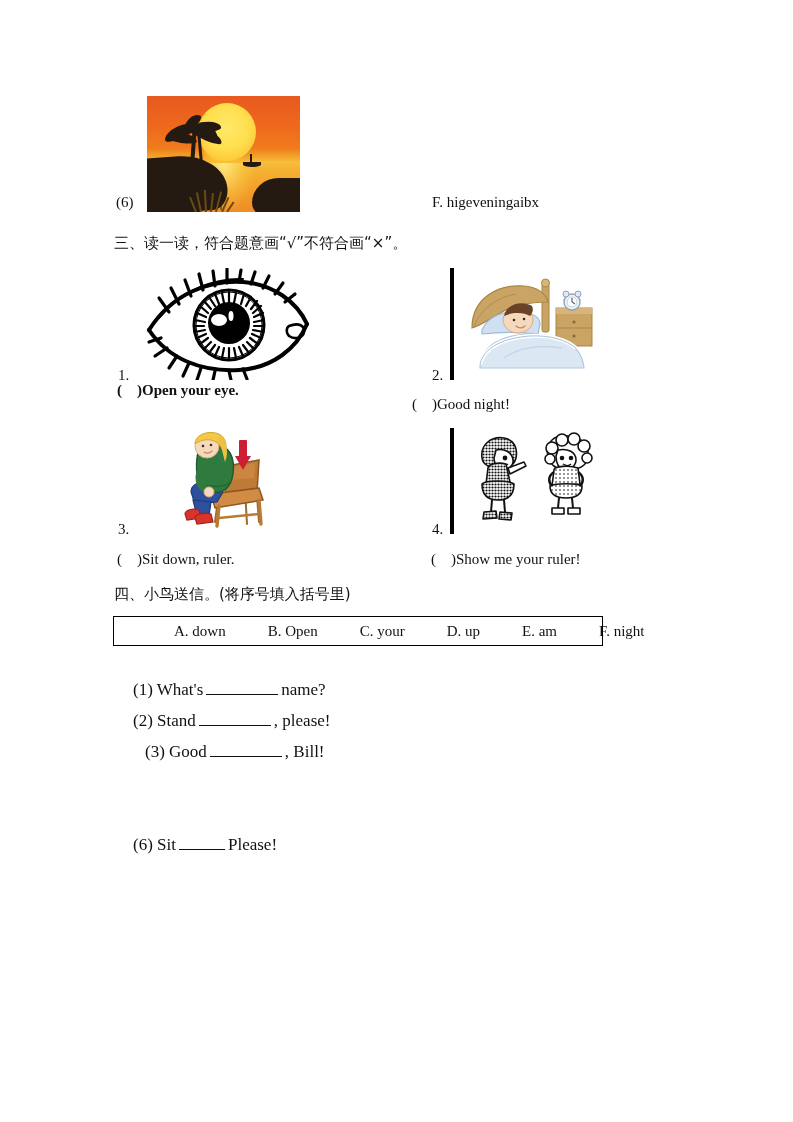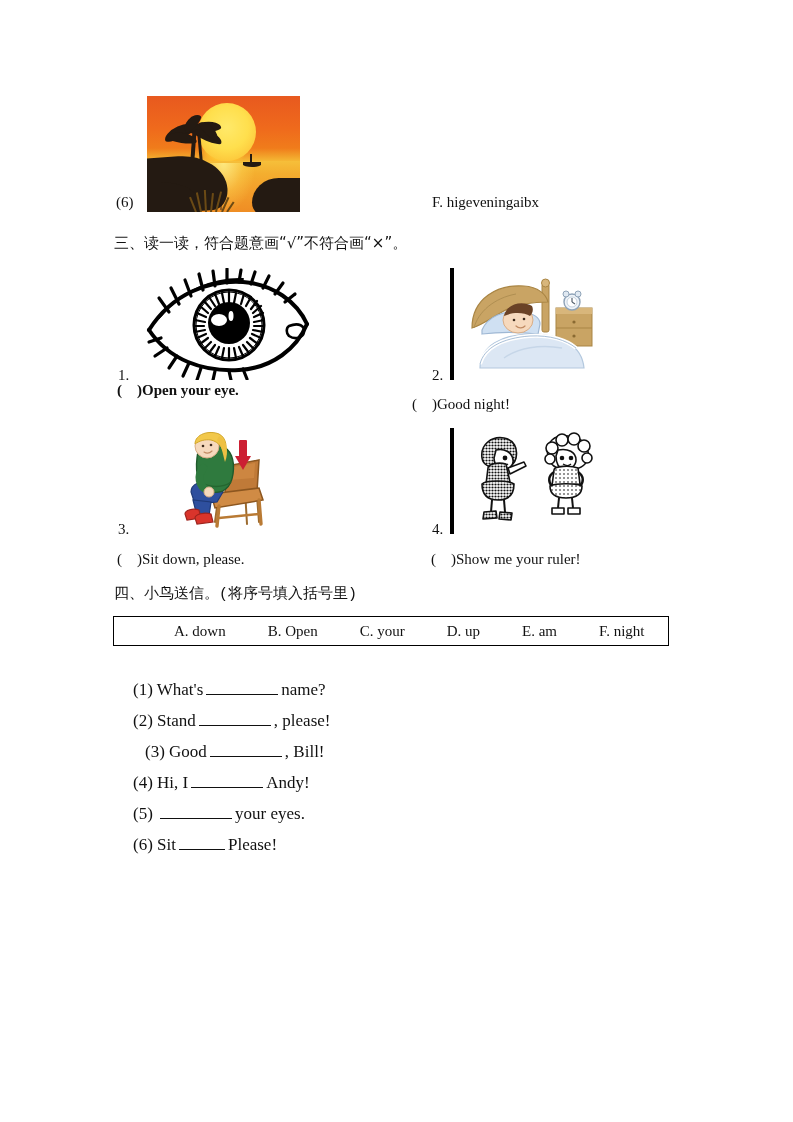--- a/index.html
+++ b/index.html
@@ -160,21 +160,21 @@
   #girls-image { left: 470px; top: 432px; width: 134px; height: 96px; }
 
   .divider-bar {
     width: 4px;
     background: #000;
   }
 
   
   #word-bank {
     left: 113px; top: 616px;
-    width: 556px; height: 30px;
+    width: 490px; height: 30px;
     border: 1px solid #000;
     box-sizing: border-box;
     display: flex;
     align-items: center;
   }
   #word-bank-inner {
     display: flex;
     align-items: center;
     padding-left: 60px;
   }
@@ -416,21 +416,21 @@
       <path d="M37,22 C40,24 43,23 45,21" fill="none" stroke="#c08a62" stroke-width="1.1" stroke-linecap="round"></path>
 
       <g fill="#cc1f33">
         <rect x="72" y="10" width="8" height="18" rx="1"></rect>
         <polygon points="68,26 84,26 76,40"></polygon>
       </g>
     </svg>
   </div>
 
   <div class="abs num-label" style="left:118px; top:521px;">3.</div>
-  <div class="abs txt-en" style="left:117px; top:550px;"><span>(    )</span><span>Sit down, please.</span></div>
+  <div class="abs txt-en" style="left:117px; top:550px;"><span>(    )</span><span>Sit down, ruler.</span></div>
 
   <div class="abs divider-bar" style="left:450px; top:428px; height:106px;"></div>
 
   <div class="abs" id="girls-image">
     <svg width="134" height="96" viewBox="0 0 134 96" xmlns="http://www.w3.org/2000/svg">
       <defs>
         <pattern id="halftone" patternUnits="userSpaceOnUse" width="3" height="3">
           <rect width="3" height="3" fill="#ffffff"></rect>
           <circle cx="1.5" cy="1.5" r="1.1" fill="#111111"></circle>
         </pattern>
@@ -488,21 +488,21 @@
 
         <path d="M82,76 L94,76 L94,82 L82,82 Z" fill="#ffffff"></path>
         <path d="M98,76 L110,76 L110,82 L98,82 Z" fill="#ffffff"></path>
       </g>
     </svg>
   </div>
 
   <div class="abs num-label" style="left:432px; top:521px;">4.</div>
   <div class="abs txt-en" style="left:431px; top:550px;"><span>(    )</span><span>Show me your ruler!</span></div>
 
-  <div class="abs txt-cn" style="left:114px; top:585px;font-family:Liberation Mono, monospace;">四、小鸟送信。(将序号填入括号里)</div>
+  <div class="abs txt-cn" style="left:114px; top:585px;">四、小鸟送信。(将序号填入括号里)</div>
 
   <div class="abs" id="word-bank">
     <div id="word-bank-inner">
       <span class="word-bank-item">A. down</span>
       <span class="word-bank-item">B. Open</span>
       <span class="word-bank-item">C. your</span>
       <span class="word-bank-item">D. up</span>
       <span class="word-bank-item">E. am</span>
       <span class="word-bank-item">F. night</span>
     </div>
@@ -513,25 +513,19 @@
   </div>
 
   <div class="abs fill-row" style="left:116px; top:689px;">
     <span>(2)</span><span> </span><span>Stand</span><span class="blank-line" style="width:72px;"></span><span>, please!</span>
   </div>
 
   <div class="abs fill-row" style="left:128px; top:720px;">
     <span>(3)</span><span> </span><span>Good</span><span class="blank-line" style="width:72px;"></span><span>, Bill!</span>
   </div>
 
-  <div class="abs fill-row" style="left:116px; top:751px;">
-    <span>(4)</span><span> </span><span>Hi, I</span><span class="blank-line" style="width:72px;"></span><span>Andy!</span>
-  </div>
-
-  <div class="abs fill-row" style="left:116px; top:782px;">
-    <span>(5)</span><span> </span><span></span><span class="blank-line" style="width:72px;"></span><span>your eyes.</span>
-  </div>
+
 
   <div class="abs fill-row" style="left:116px; top:813px;">
     <span>(6)</span><span> </span><span>Sit</span><span class="blank-line" style="width:46px;"></span><span>Please!</span>
   </div>
 
 </div>
 
 </body></html>

